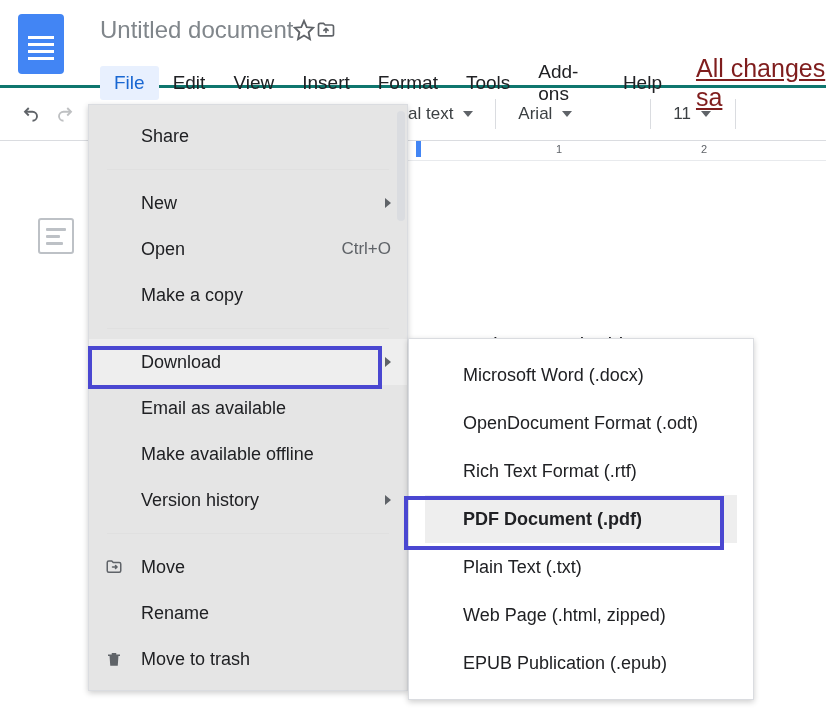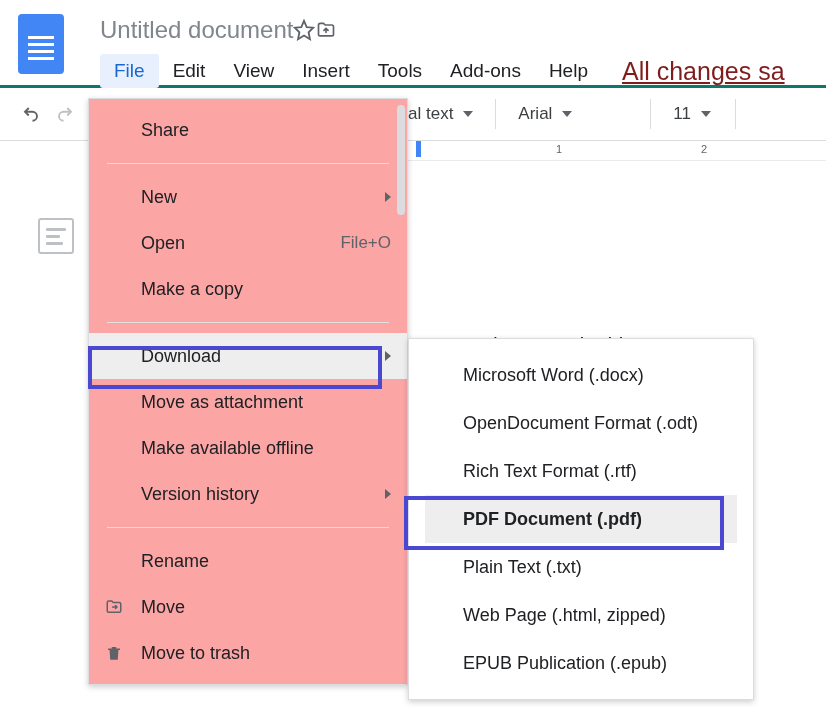--- a/index.html
+++ b/index.html
@@ -142,23 +142,23 @@
       gap:4px;
       padding: 6px;
     }
     .outline-icon span { height:3px; background:#bdc1c6; border-radius:1px; }
     .outline-icon span:nth-child(2){ width:70%; }
     .outline-icon span:nth-child(3){ width:85%; }
     
     .file-menu {
       position: absolute;
       left: 88px;
-      top: 98px;
+      top: 104px;
       width: 320px;
-      background: #fca5a5;
+      background: #e5e5e5;
       border: 1px solid #dadce0;
       box-shadow: 0 2px 6px rgba(0,0,0,0.2);
       z-index: 50;
       padding: 8px 0;
     }
     .file-menu .scrollthumb {
       position:absolute;
       right:2px; top:6px; width:8px; height:110px;
       background:#dadce0; border-radius:4px;
     }
@@ -264,20 +264,21 @@
             <path d="M3 6a2 2 0 0 1 2-2h4l2 2h8a2 2 0 0 1 2 2v9a2 2 0 0 1-2 2H5a2 2 0 0 1-2-2z"></path>
             <path d="M12 10v5M9.5 12.5 12 10l2.5 2.5" stroke-linecap="round"></path>
           </svg>
       </span>
     </div>
     <div class="menubar">
       <div class="menubar-item active">File</div>
       <div class="menubar-item">Edit</div>
       <div class="menubar-item">View</div>
       <div class="menubar-item">Insert</div>
+      <div class="menubar-item">Format</div>
       <div class="menubar-item">Tools</div>
       <div class="menubar-item">Add-ons</div>
       <div class="menubar-item">Help</div>
       <span class="changes-link">All changes sa</span>
     </div>
   </div>
 </div>
 
 <div class="toolbar">
   <div class="tb-btn">
@@ -329,54 +330,54 @@
   <div class="menu-item">
     <span>Share</span>
   </div>
   <div class="menu-sep"></div>
   <div class="menu-item">
     <span>New</span>
     <span class="sub-caret"></span>
   </div>
   <div class="menu-item">
     <span>Open</span>
-    <span class="shortcut">File+O</span>
+    <span class="shortcut">Ctrl+O</span>
   </div>
   <div class="menu-item">
     <span>Make a copy</span>
   </div>
   <div class="menu-sep"></div>
   <div class="menu-item hovered">
     <span>Download</span>
     <span class="sub-caret"></span>
   </div>
   <div class="menu-item">
-    <span>Move as attachment</span>
+    <span>Email as available</span>
   </div>
   <div class="menu-item">
     <span>Make available offline</span>
   </div>
   <div class="menu-item">
     <span>Version history</span>
     <span class="sub-caret"></span>
   </div>
   <div class="menu-sep"></div>
-  <div class="menu-item">
-    <span>Rename</span>
-  </div>
   <div class="menu-item">
     <span class="mi-icon">
       <svg width="20" height="18" viewBox="0 0 24 24" fill="none" stroke="#5f6368" stroke-width="2">
           <path d="M3 6a2 2 0 0 1 2-2h4l2 2h8a2 2 0 0 1 2 2v9a2 2 0 0 1-2 2H5a2 2 0 0 1-2-2z"></path>
           <path d="M10 12h6m-2-2 2 2-2 2" stroke-linecap="round"></path>
         </svg>
     </span>
     <span>Move</span>
   </div>
   <div class="menu-item">
+    <span>Rename</span>
+  </div>
+  <div class="menu-item">
     <span class="mi-icon">
       <svg width="18" height="20" viewBox="0 0 24 24" fill="#5f6368">
           <path d="M6 7h12l-1 14H7zM9 4h6v2H9zM4 6h16v2H4z"></path>
         </svg>
     </span>
     <span>Move to trash</span>
   </div>
 </div>
 
 <div class="submenu">

